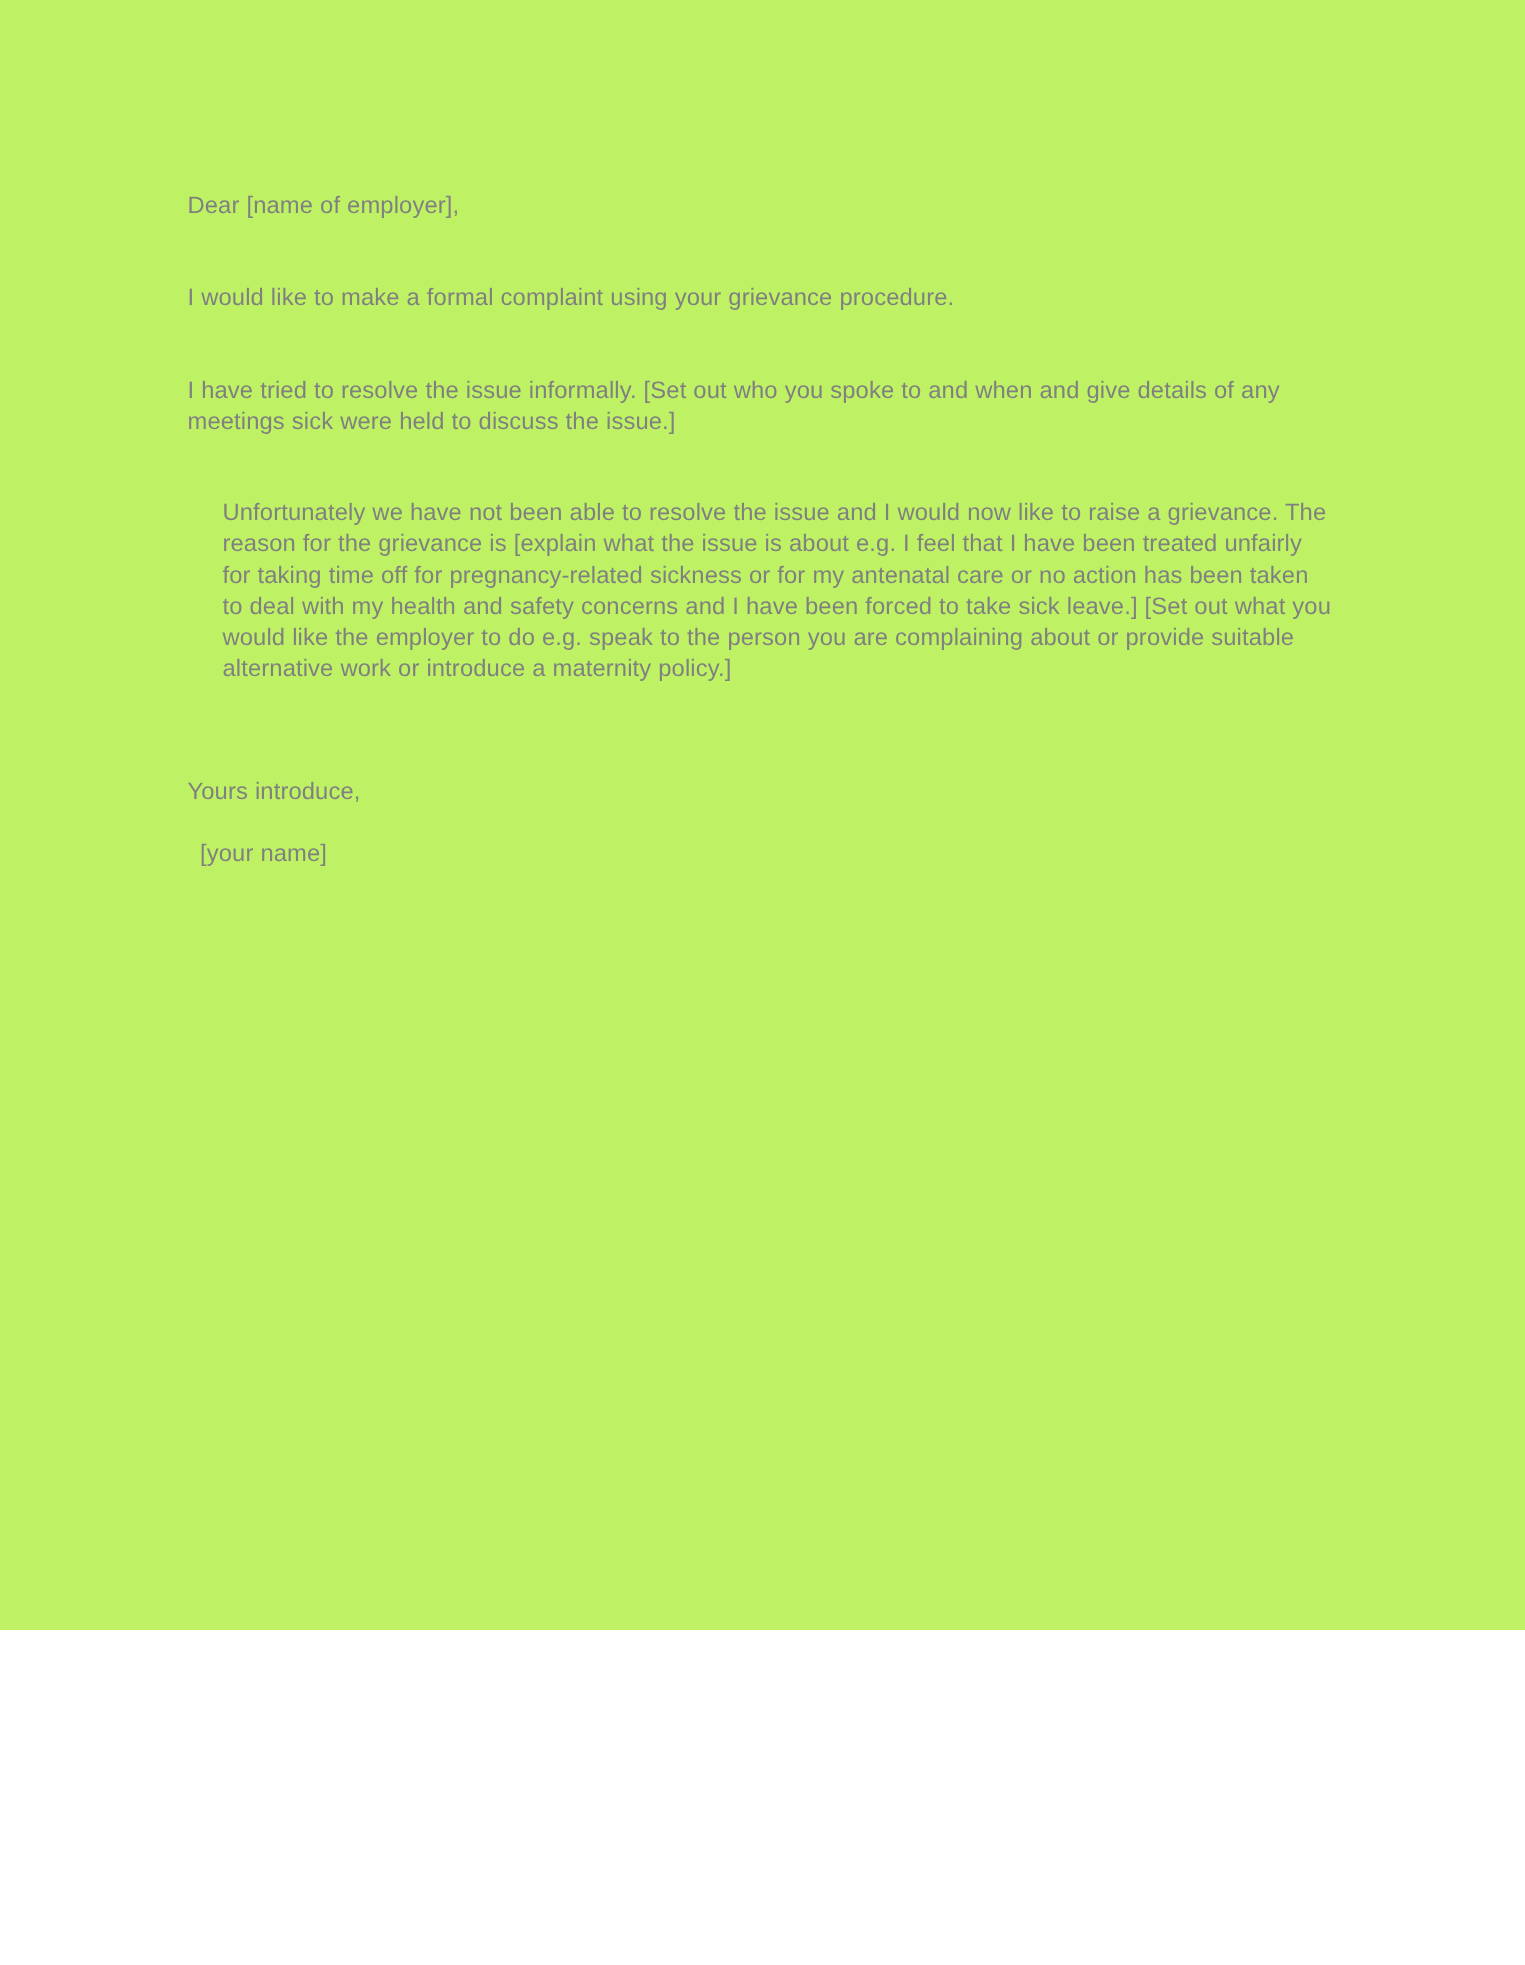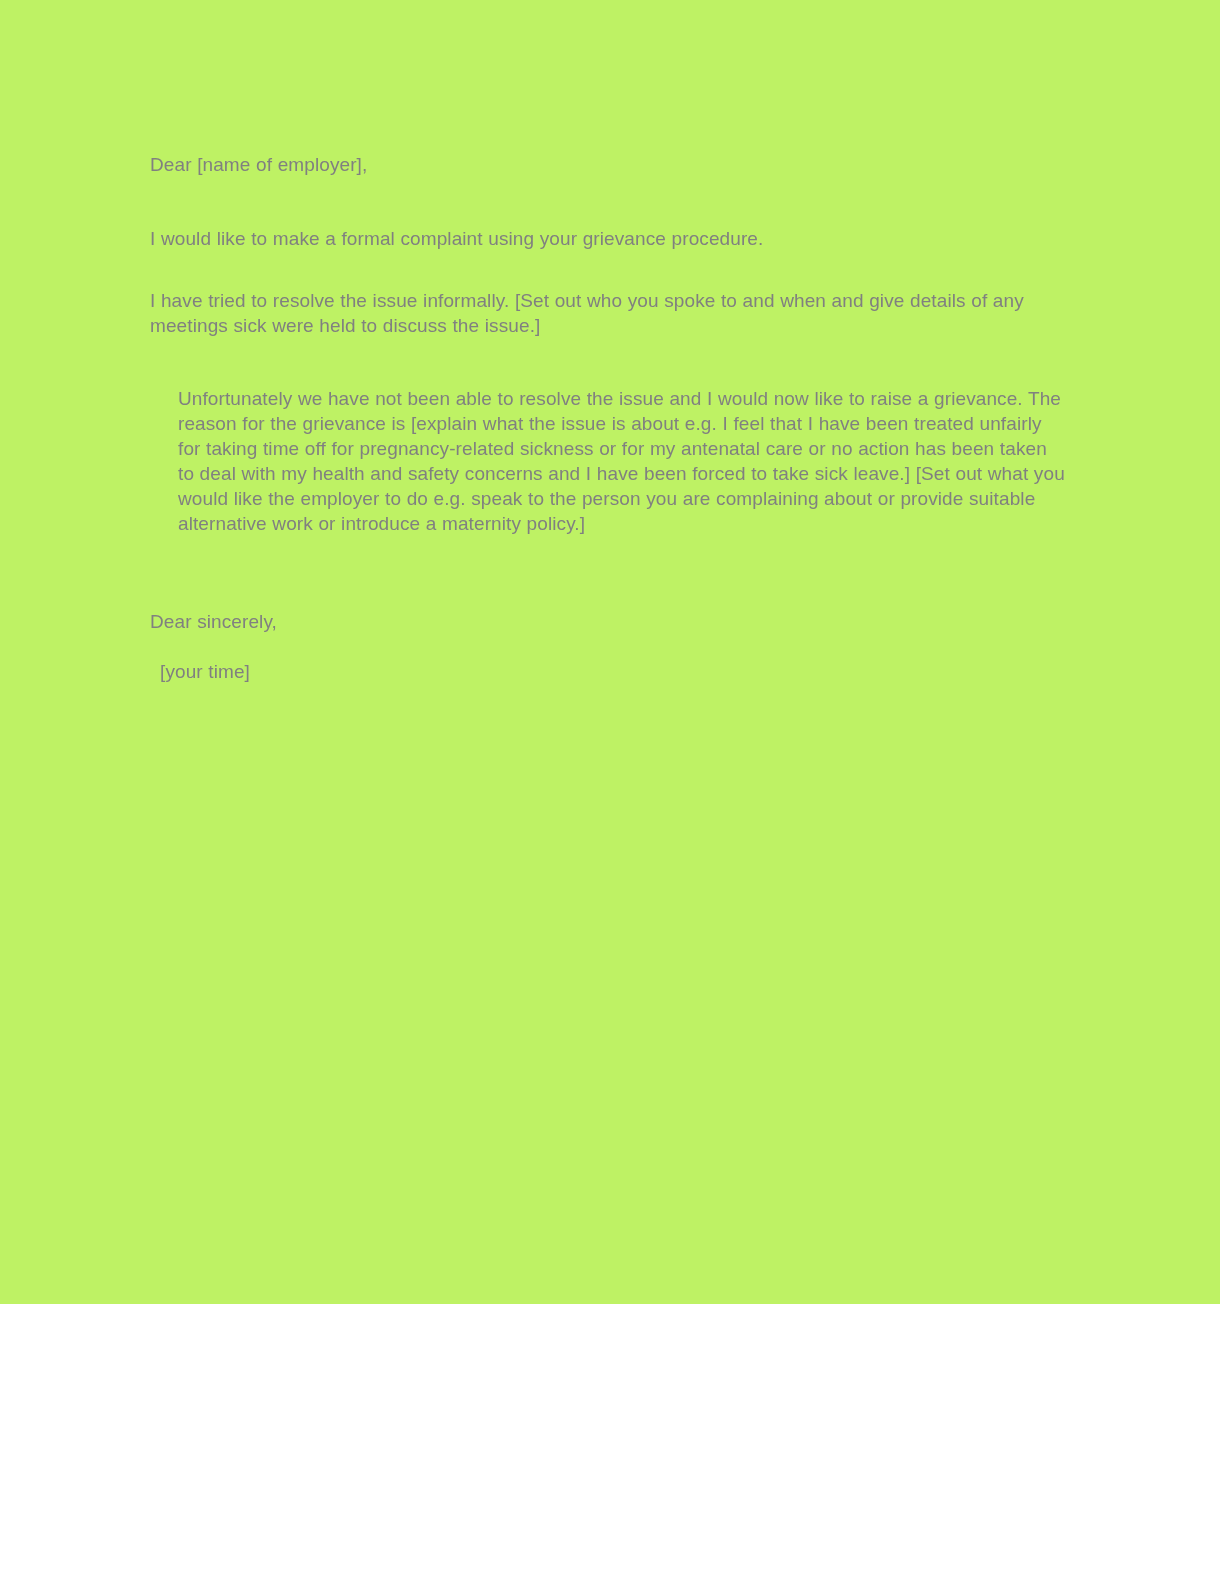--- a/index.html
+++ b/index.html
@@ -38,21 +38,21 @@
     color: #808080;
     font-size: 19px;
     line-height: 25px;
     letter-spacing: 0.1px;
     margin: 0 0 0 0;
     text-align: left;
     word-spacing: 0.2px;
   }
 
   .gap-salutation   { margin-bottom: 49px; }
-  .gap-intro        { margin-bottom: 37px; }
+  .gap-intro        { margin-bottom: 49px; }
   .gap-informal     { margin-bottom: 48px; }
   .gap-grievance    { margin-bottom: 73px; margin-left: 28px; }
   .gap-signoff      { margin-bottom: 25px; }
 
   .signature-name {
     padding-left: 10px;
   }
 </style>
 </head>
 <body>
@@ -62,19 +62,19 @@
   <div class="letter-body">
 
     <p class="para gap-salutation">Dear [name of employer],</p>
 
     <p class="para gap-intro">I would like to make a formal complaint using your grievance procedure.</p>
 
     <p class="para gap-informal">I have tried to resolve the issue informally. [Set out who you spoke to and when and give details of any meetings sick were held to discuss the issue.]</p>
 
     <p class="para gap-grievance">Unfortunately we have not been able to resolve the issue and I would now like to raise a grievance. The reason for the grievance is [explain what the issue is about e.g. I feel that I have been treated unfairly for taking time off for pregnancy-related sickness or for my antenatal care or no action has been taken to deal with my health and safety concerns and I have been forced to take sick leave.] [Set out what you would like the employer to do e.g. speak to the person you are complaining about or provide suitable alternative work or introduce a maternity policy.]</p>
 
-    <p class="para gap-signoff">Dear sincerely,</p>
+    <p class="para gap-signoff">Yours introduce,</p>
 
-    <p class="para signature-name">[your time]</p>
+    <p class="para signature-name">[your name]</p>
 
   </div>
 
 </div>
 
 </body></html>

